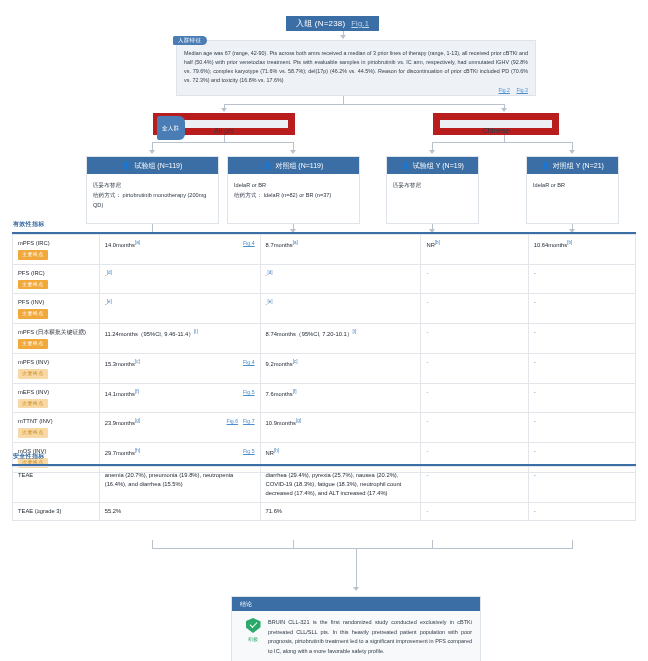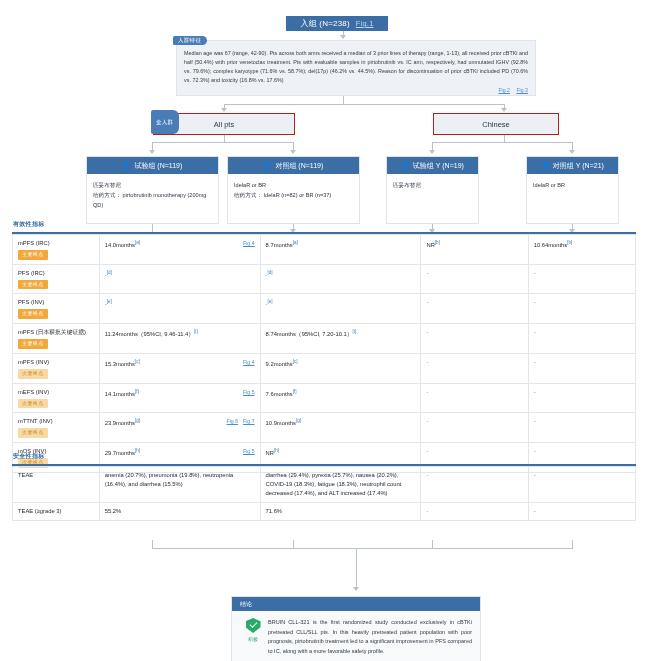--- a/index.html
+++ b/index.html
@@ -7,21 +7,21 @@
     margin: 0; padding: 0;
     width: 648px; height: 661px;
     background: #ffffff;
     font-family: "Liberation Sans", "DejaVu Sans", sans-serif;
     color: #222;
     overflow: hidden;
   }
   .page { position: relative; width: 648px; height: 661px; }
   .entry-box {
     position: absolute;
-    left: 286px; top: 16px; width: 102px; height: 15px;
+    left: 286px; top: 16px; width: 93px; height: 15px;
     background: #3a6ea5;
     color: #ffffff;
     font-size: 8px;
     line-height: 15px;
     text-align: center;
     white-space: nowrap;
     letter-spacing: .2px;
   }
   .entry-box .lnk { color: #bcd8f2; text-decoration: underline; margin-left: 6px; font-size: 7.5px; }
 
@@ -56,21 +56,21 @@
     right: 7px; bottom: 2px;
     font-size: 5.2px;
   }
   .figlink { color: #4a8fd0; text-decoration: underline; margin-left: 5px; }
 
   
   .grp {
     position: absolute;
     height: 22px;
     background: #eceff3;
-    border: 1px solid #b91c1c;
+    border: 7px solid #b91c1c;
     font-size: 7.5px;
     color: #2f3b49;
     line-height: 22px;
     text-align: center;
   }
   #grp-allpts { left: 153px; top: 113px; width: 142px; }
   #grp-chinese { left: 433px; top: 113px; width: 126px; }
   .grp .tag { top: -4px; left: -3px; }
 
   

